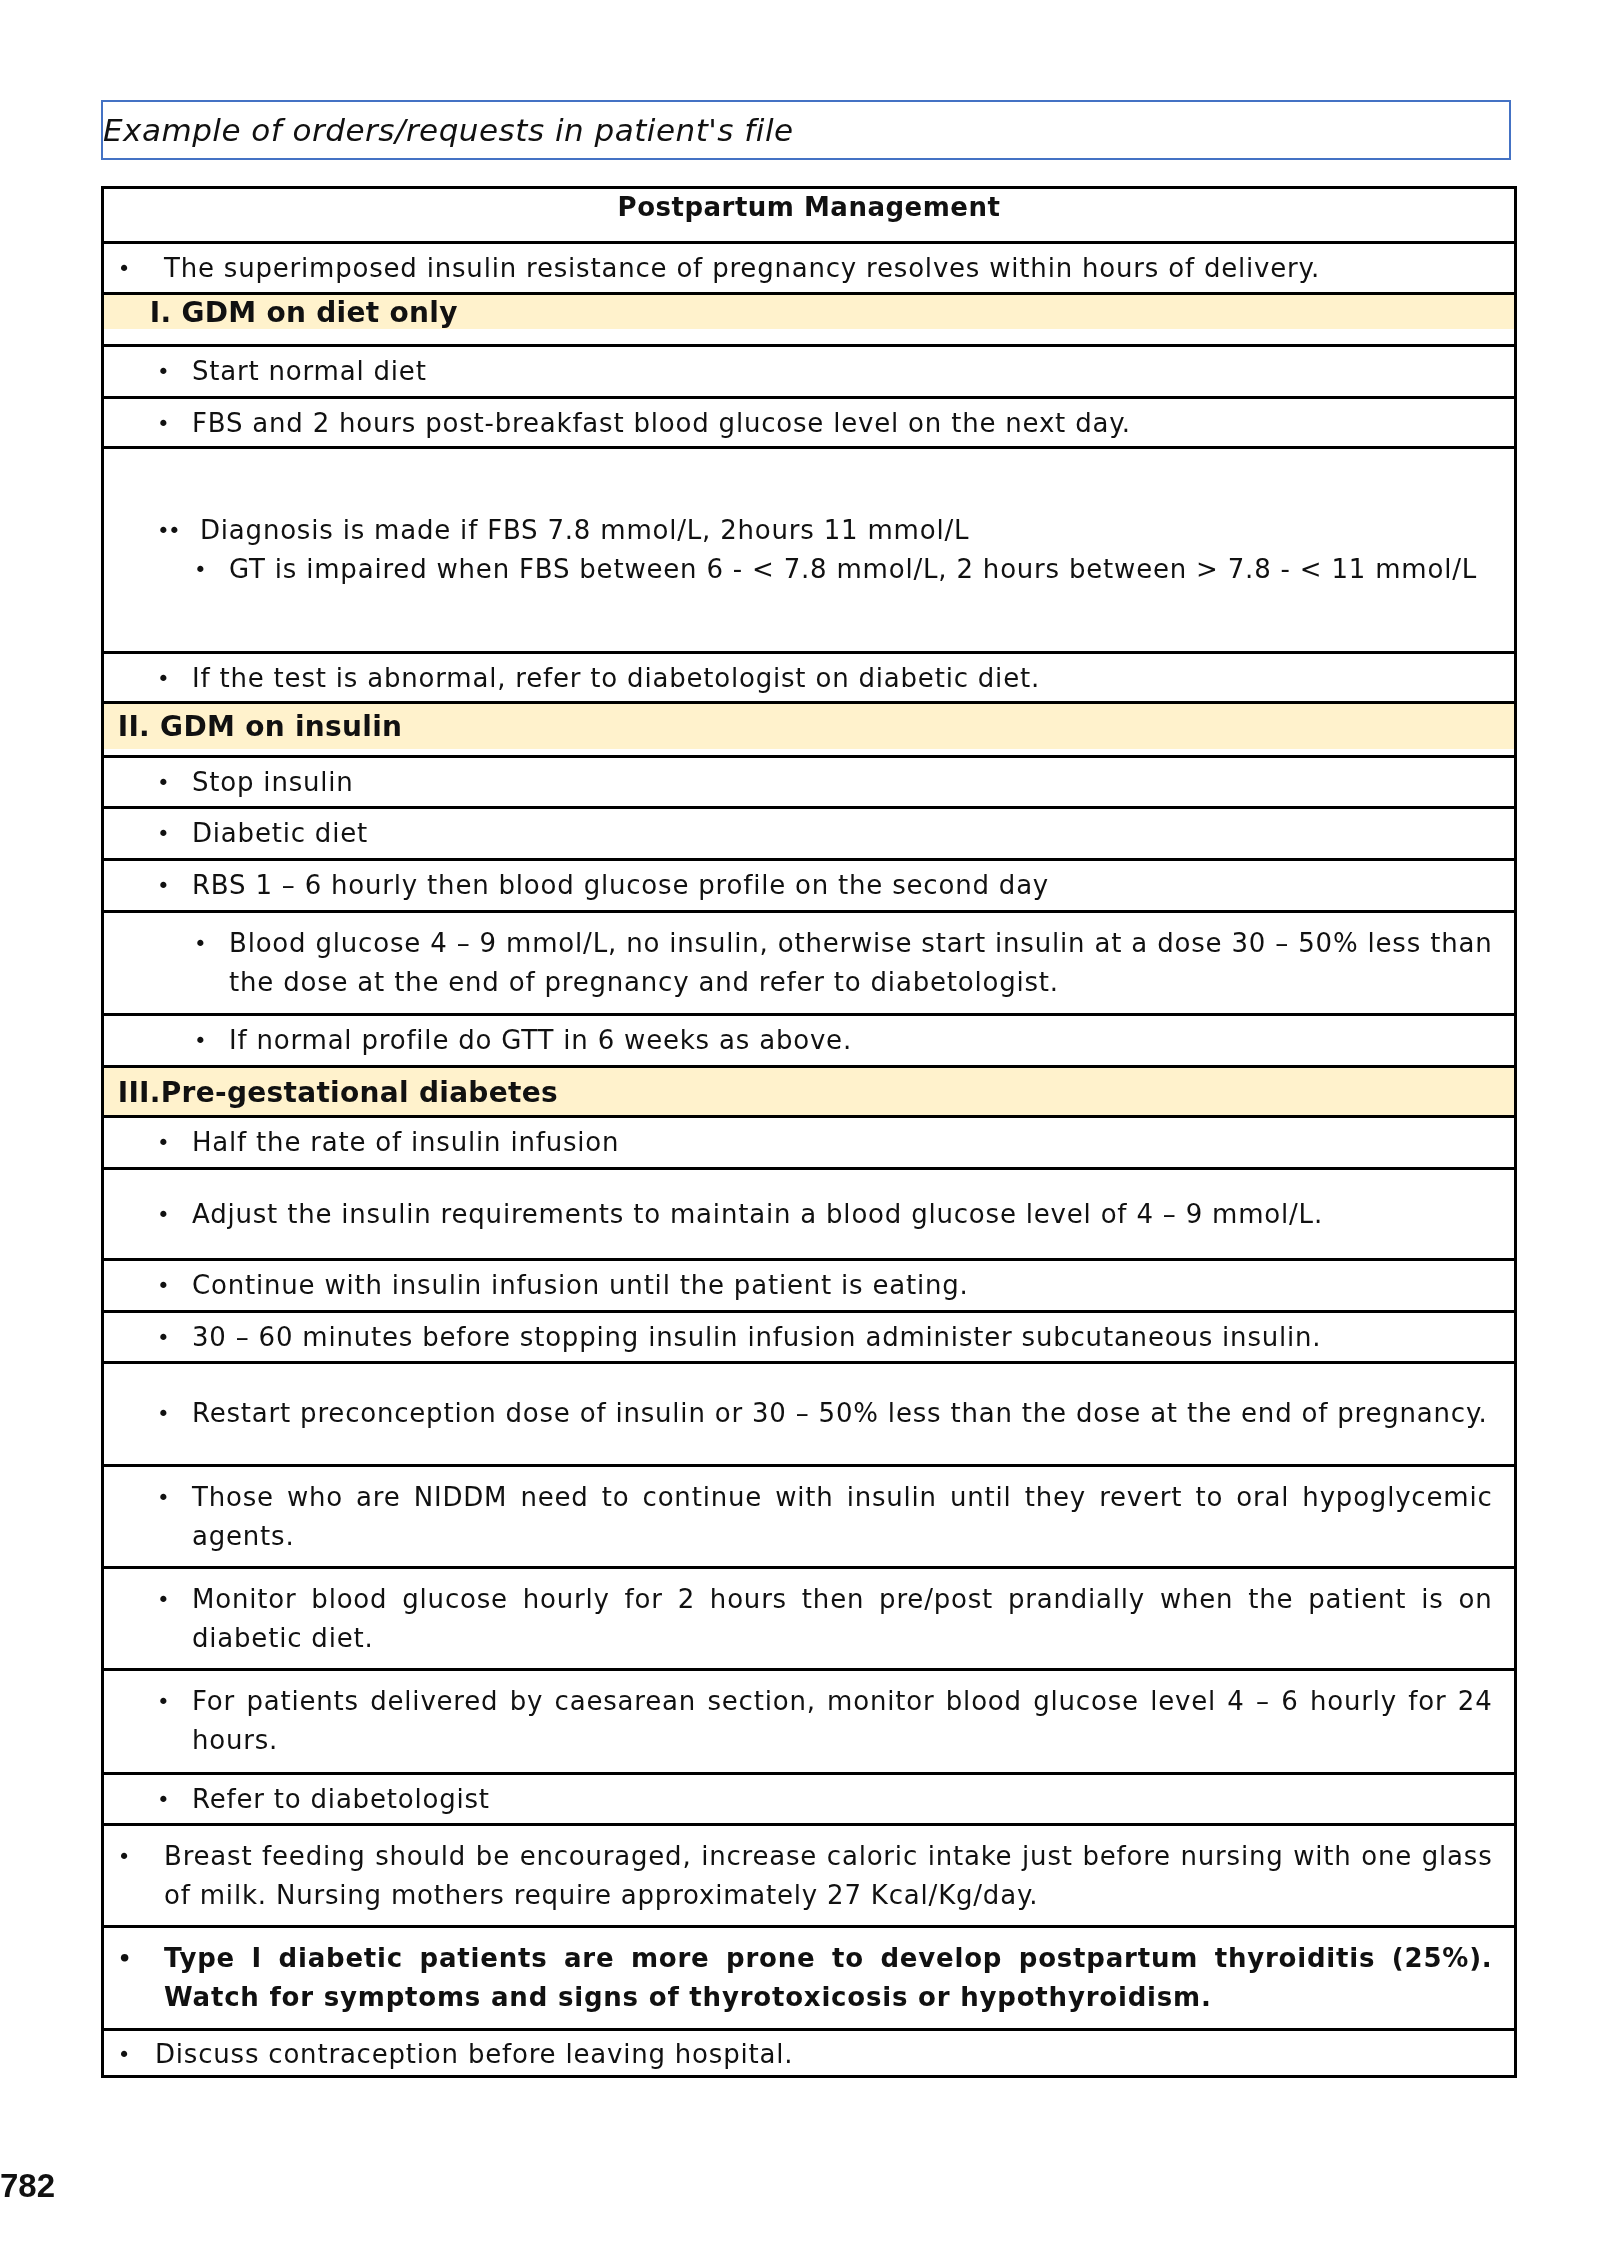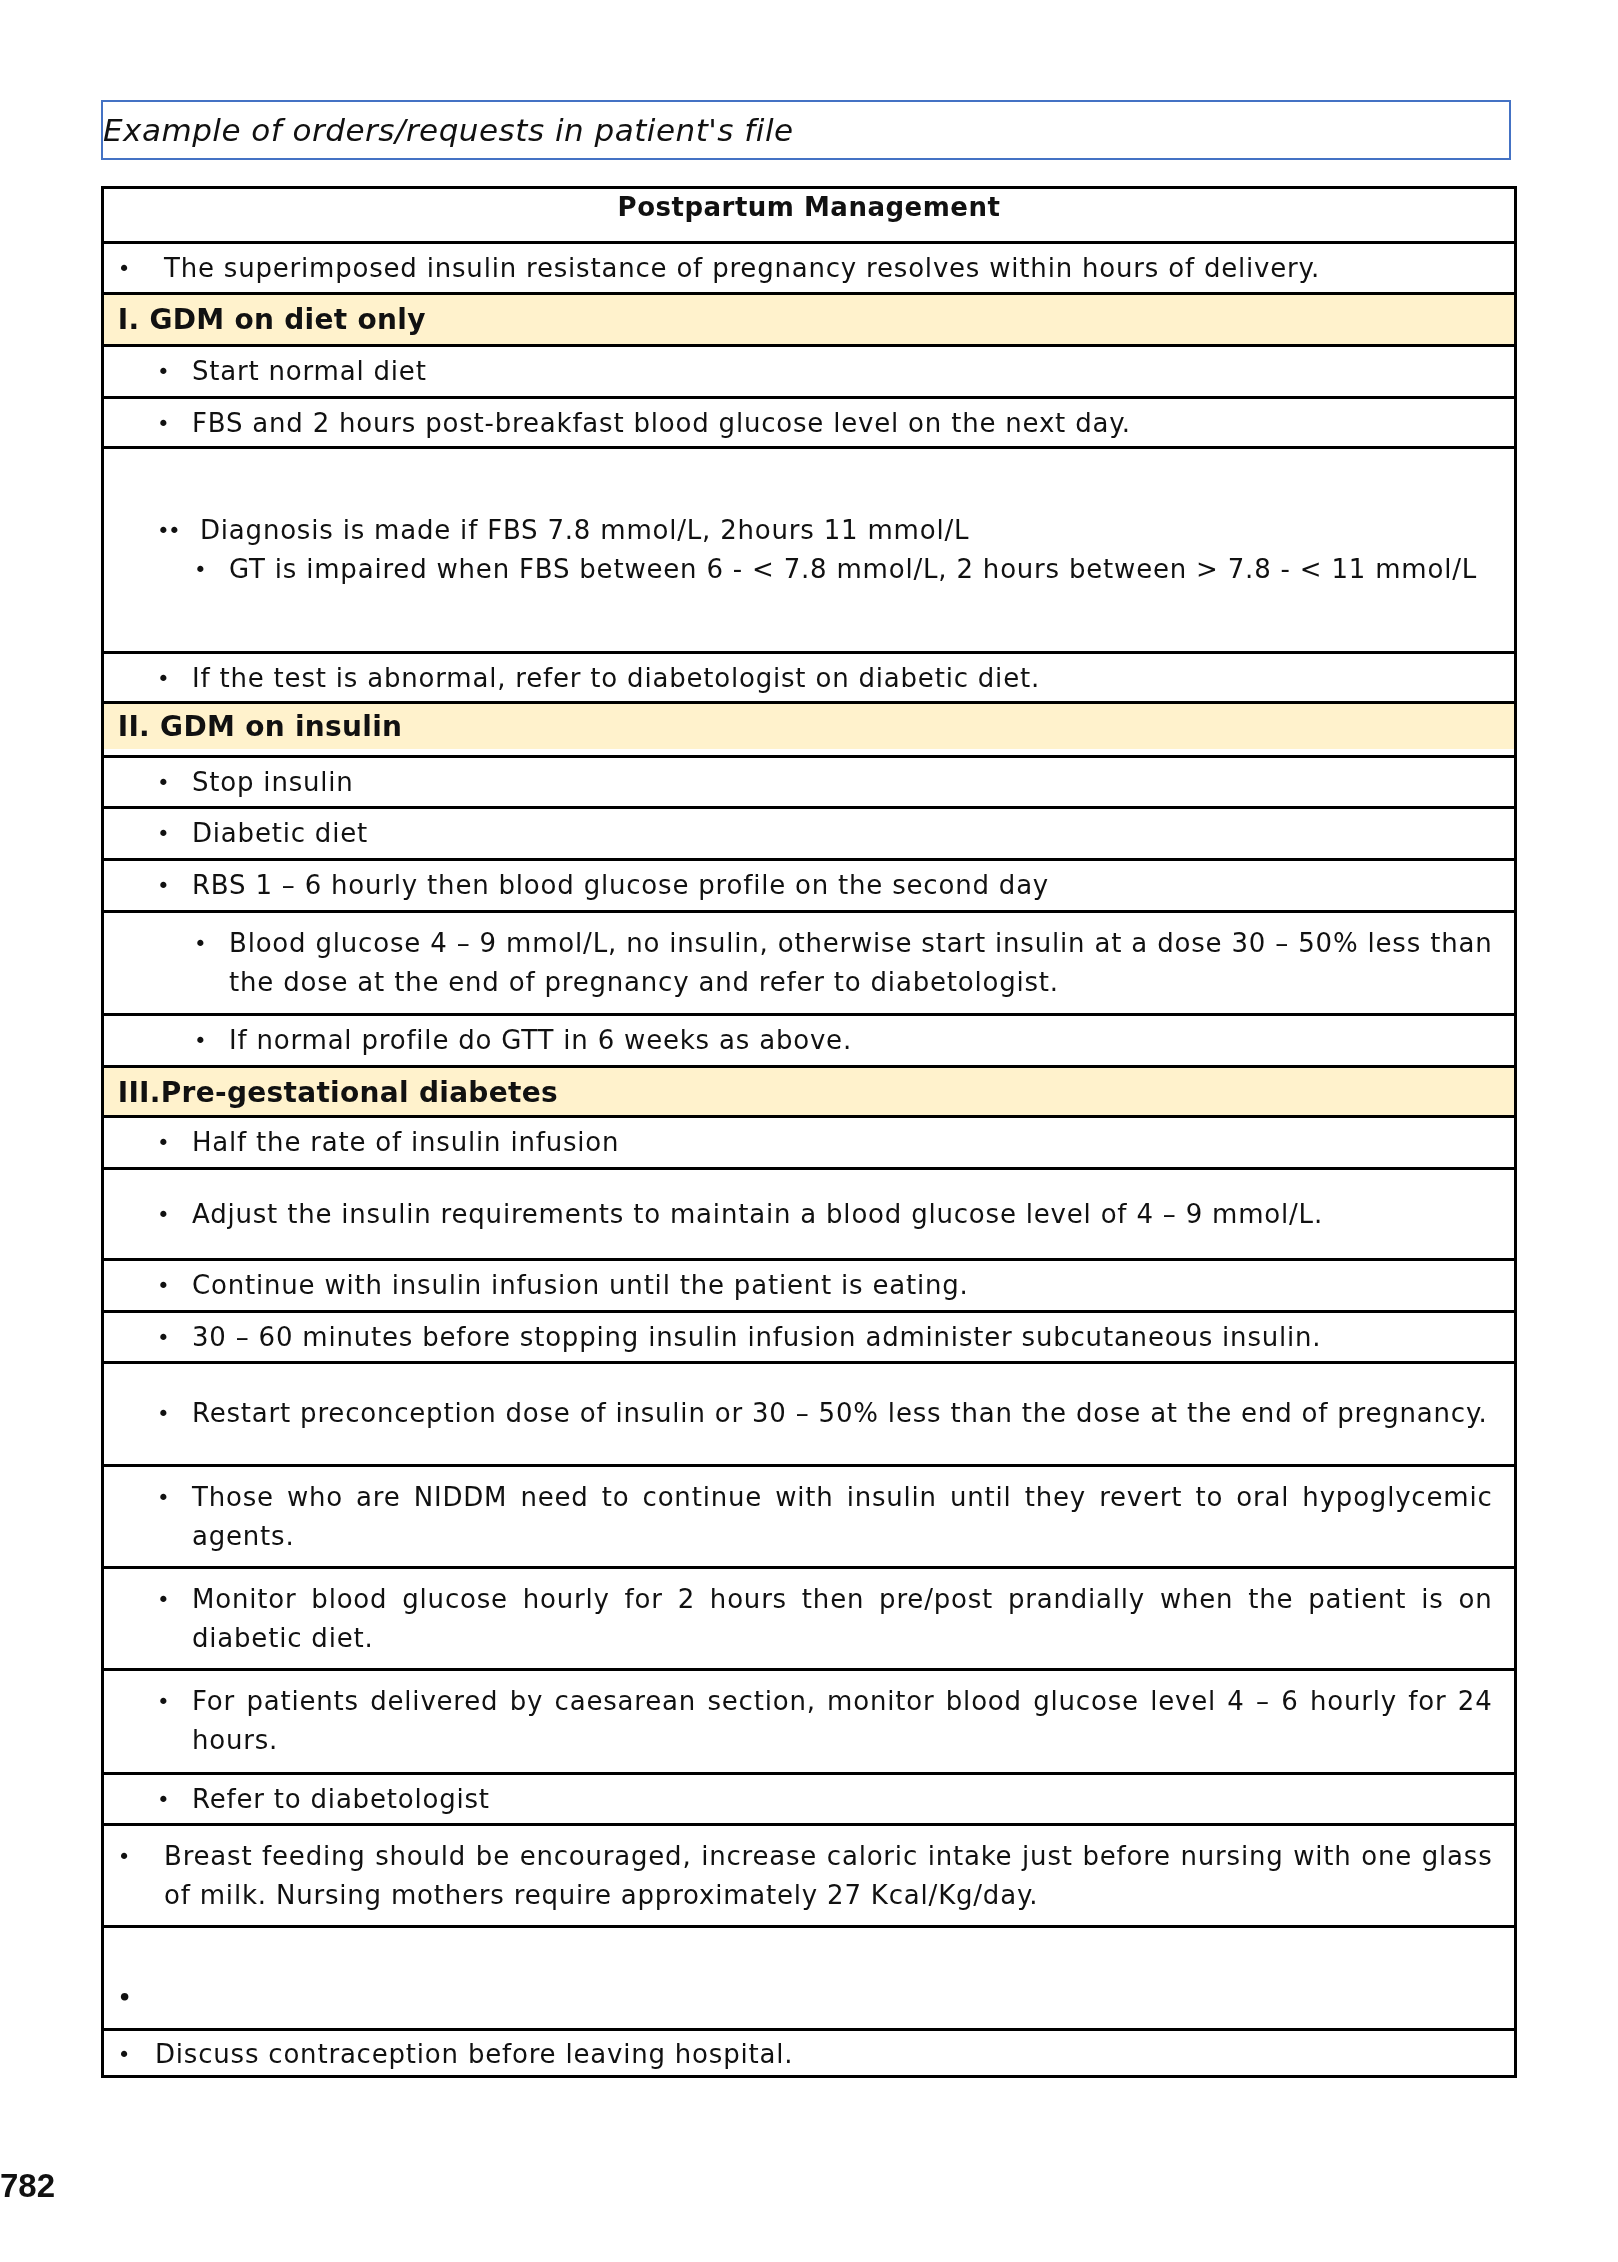--- a/index.html
+++ b/index.html
@@ -42,21 +42,21 @@
     <div class="hdr">Postpartum Management</div>
   </div>
 
   <div class="row" style="top:52px;height:52px;">
     <div class="item lvl0">
       <span class="bullet">•</span>
       <span>The superimposed insulin resistance of pregnancy resolves within hours of delivery.</span>
     </div>
   </div>
 
-  <div class="row section" style="top:103px;height:52px;">
+  <div class="row section" style="top:103px;height:37px;padding-left:32px;">
     <div class="sec-text">I.   GDM on diet only</div>
   </div>
   <div class="row" style="top:155px;height:52px;">
     <div class="item lvl1">
       <span class="bullet">•</span>
       <span>Start normal diet</span>
     </div>
   </div>
   <div class="row" style="top:207px;height:51px;">
     <div class="item lvl1">
@@ -180,20 +180,21 @@
 
   <div class="row" style="top:1634px;height:102px;">
     <div class="item lvl0">
       <span class="bullet">•</span>
       <span>Breast feeding should be encouraged, increase caloric intake just before nursing with one glass of milk. Nursing mothers require approximately 27 Kcal/Kg/day.</span>
     </div>
   </div>
   <div class="row" style="top:1736px;height:103px;">
     <div class="item lvl0 bold">
       <span class="bullet">•</span>
+      <span>Type I diabetic patients are more prone to develop postpartum thyroiditis (25%). Watch for symptoms and signs of thyrotoxicosis or hypothyroidism.</span>
     </div>
   </div>
   <div class="row" style="top:1839px;height:49px;">
     <div class="item" style="padding-left:51px;">
       <span class="bullet" style="left:13.7px;">•</span>
       <span>Discuss contraception before leaving hospital.</span>
     </div>
   </div>
 </div>
 

